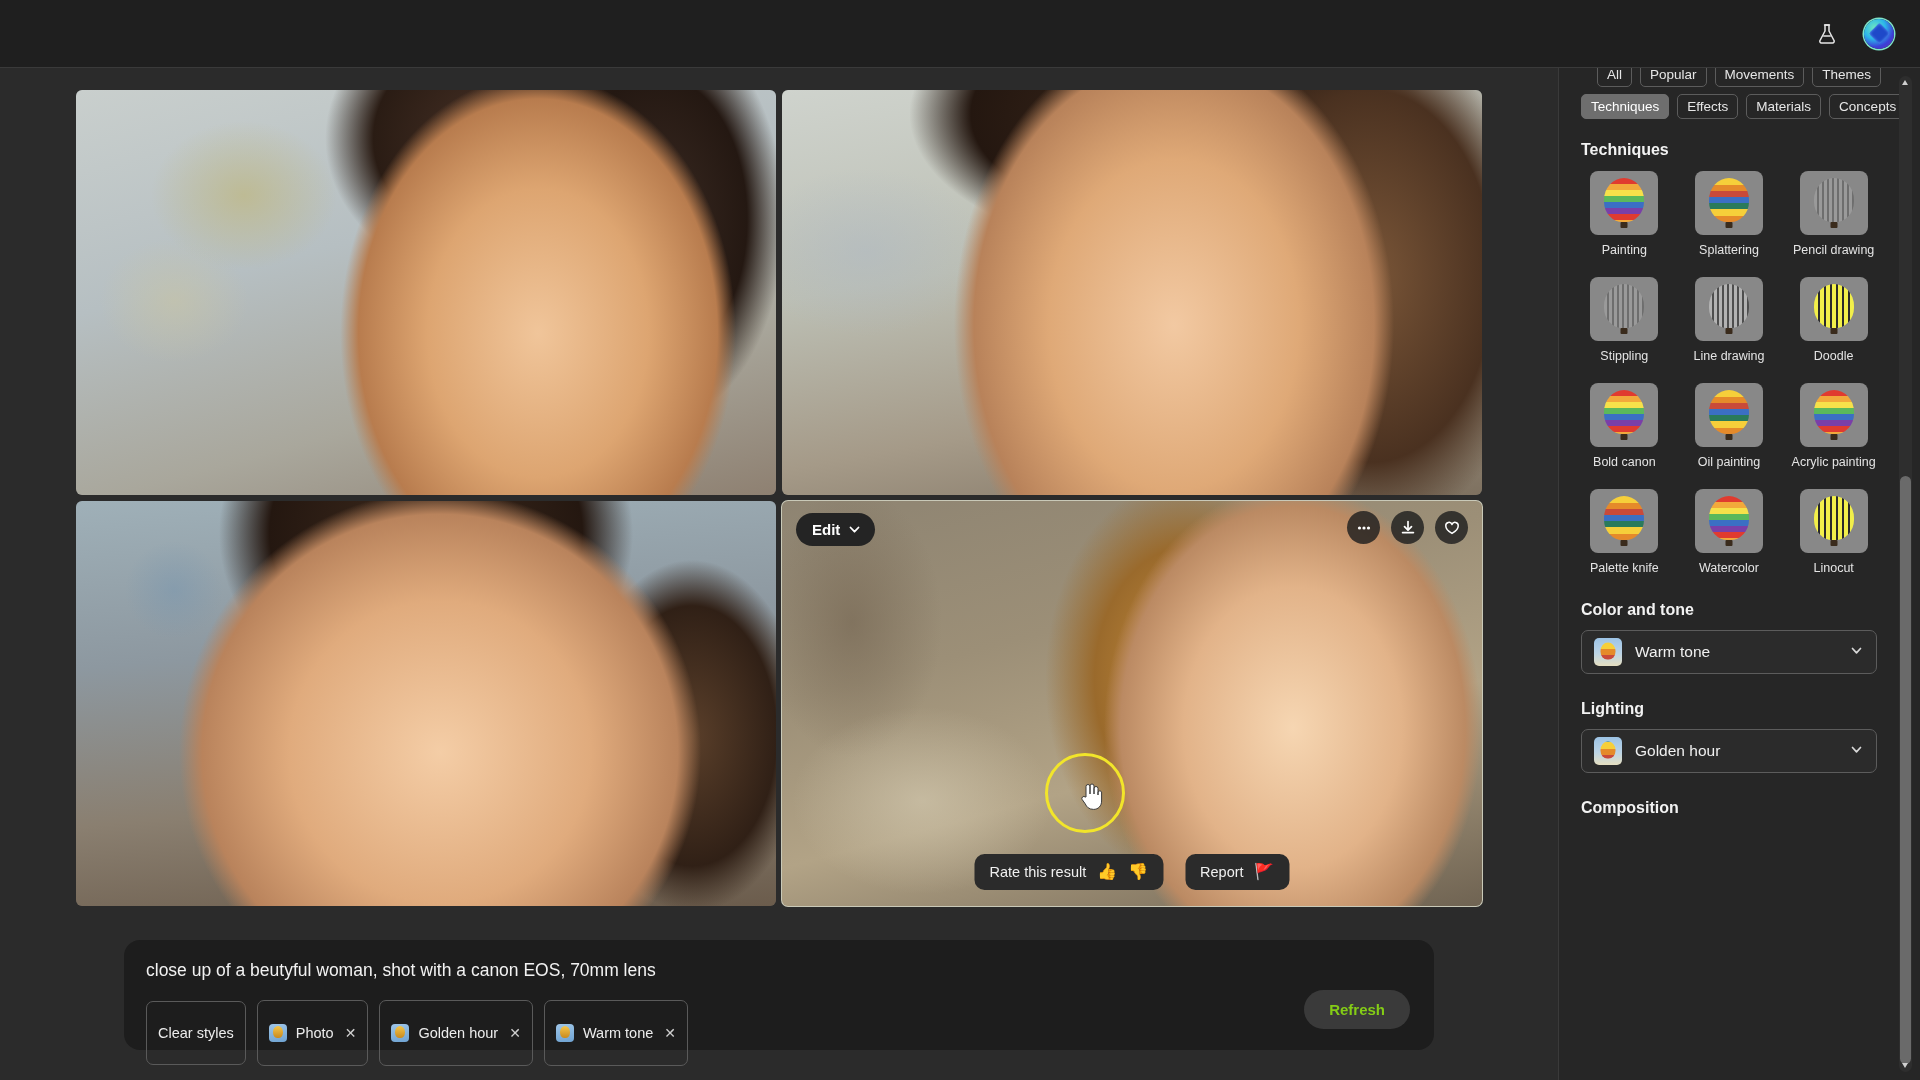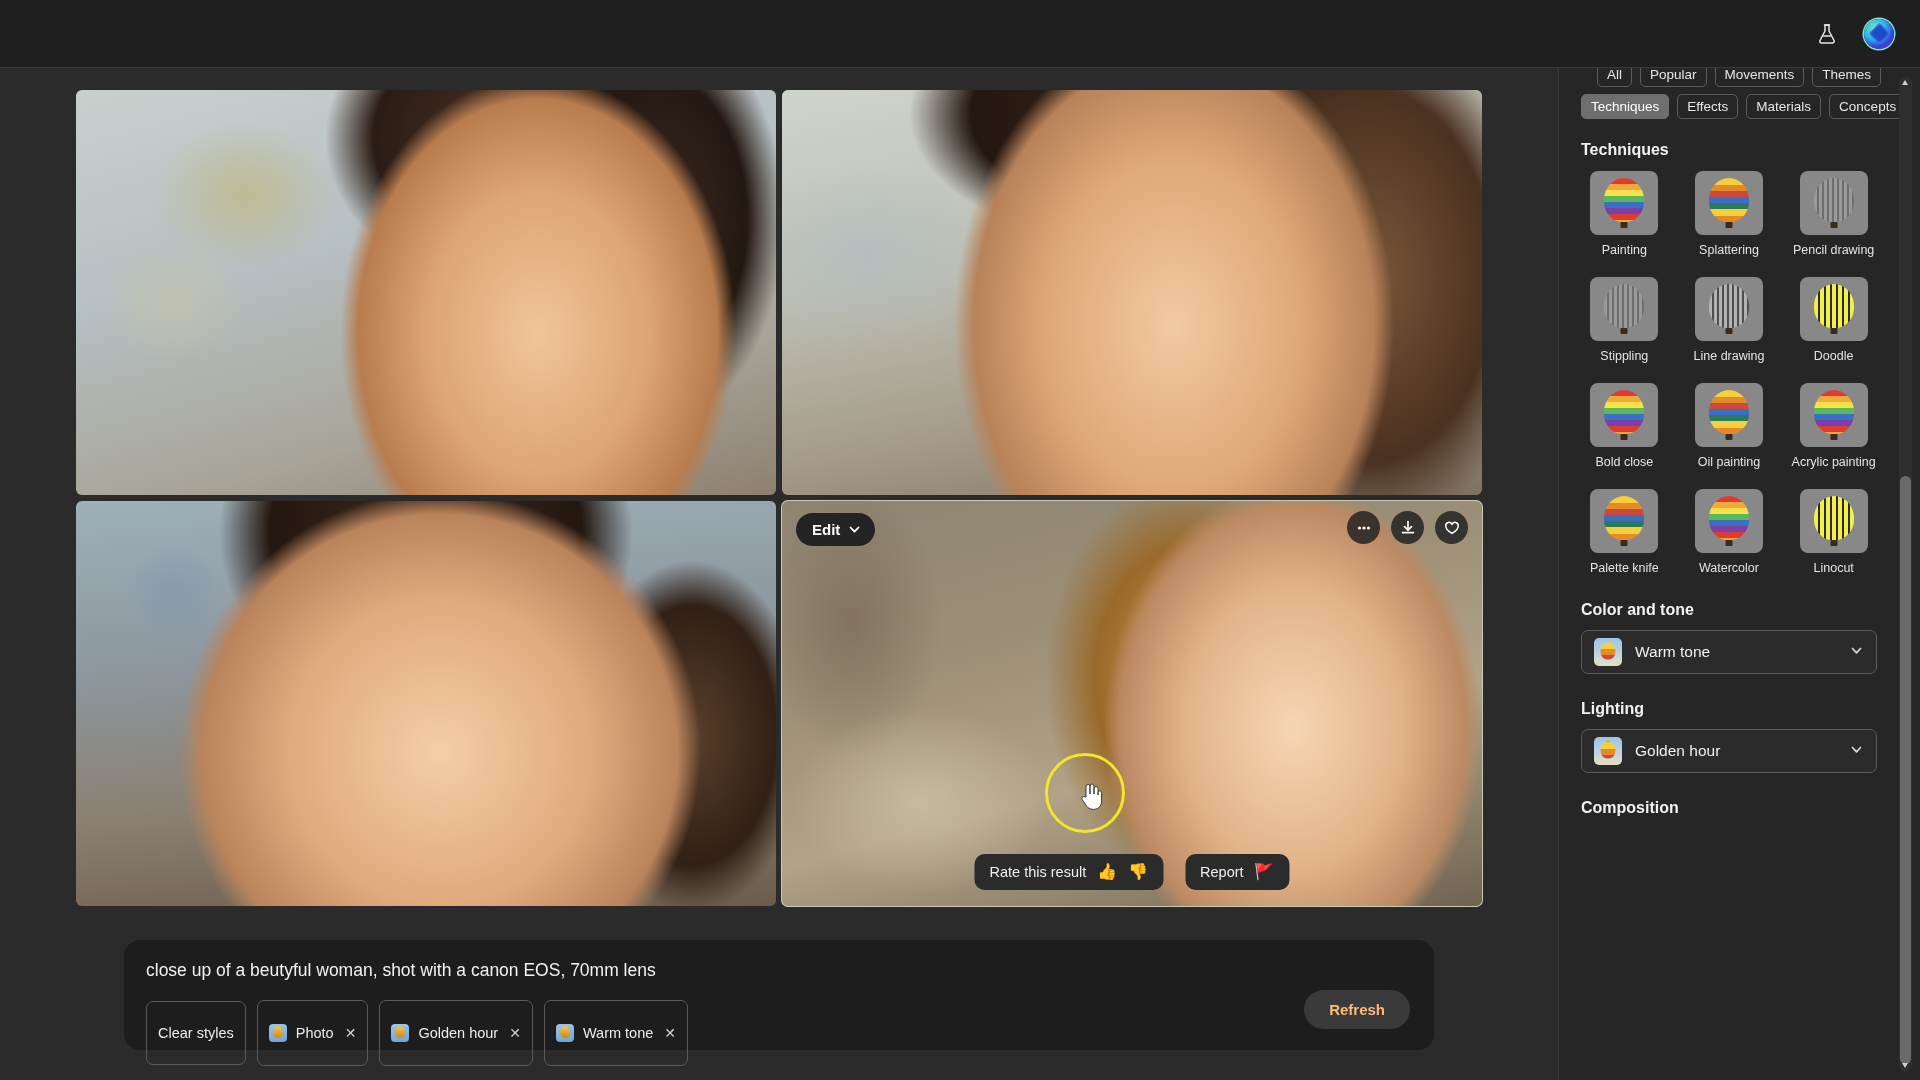--- a/index.html
+++ b/index.html
@@ -145,21 +145,21 @@
     position: relative; overflow: hidden;
   }
   .chip .cthumb::after {
     content:''; position:absolute; left:4px; top:2px; width:10px; height:12px;
     border-radius: 50% 50% 45% 45%;
     background: linear-gradient(180deg,#f5c64a,#c98a1e);
   }
   .chip .x { color:#cfcfcf; font-size:14px; margin-left:2px; }
   .refresh-btn {
     position: absolute; right: 24px; bottom: 21px;
-    background: #3a3a3a; color: #fdba74; font-size: 15px; font-weight: 700;
+    background: #3a3a3a; color: #84cc16; font-size: 15px; font-weight: 700;
     border: none; border-radius: 999px; padding: 11px 25px; cursor: pointer;
   }
 
   
   .rpanel {
     position: absolute; left: 1558px; top: 68px;
     width: 362px; height: 1012px;
     background: #262626;
     border-left: 1px solid #3a3a3a;
     overflow: hidden;
@@ -402,21 +402,21 @@
             <span class="bal bal-ink"></span>
             <span class="bas"></span>
           </div>
           <div class="tlab">Doodle</div>
         </div>
         <div class="tcell">
           <div class="tsq sky-blue2">
             <span class="bal bal-rainbow"></span>
             <span class="bas"></span>
           </div>
-          <div class="tlab">Bold close</div>
+          <div class="tlab">Bold canon</div>
         </div>
         <div class="tcell">
           <div class="tsq sky-paint">
             <span class="bal bal-yellow"></span>
             <span class="bas"></span>
           </div>
           <div class="tlab">Oil painting</div>
         </div>
         <div class="tcell">
           <div class="tsq sky-paint">

